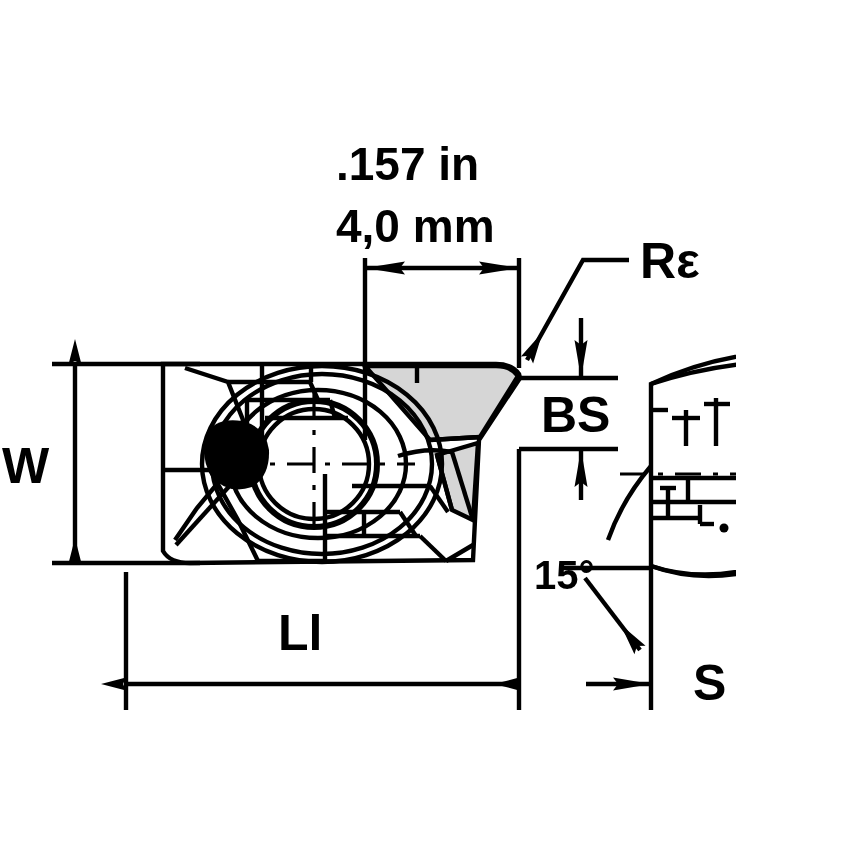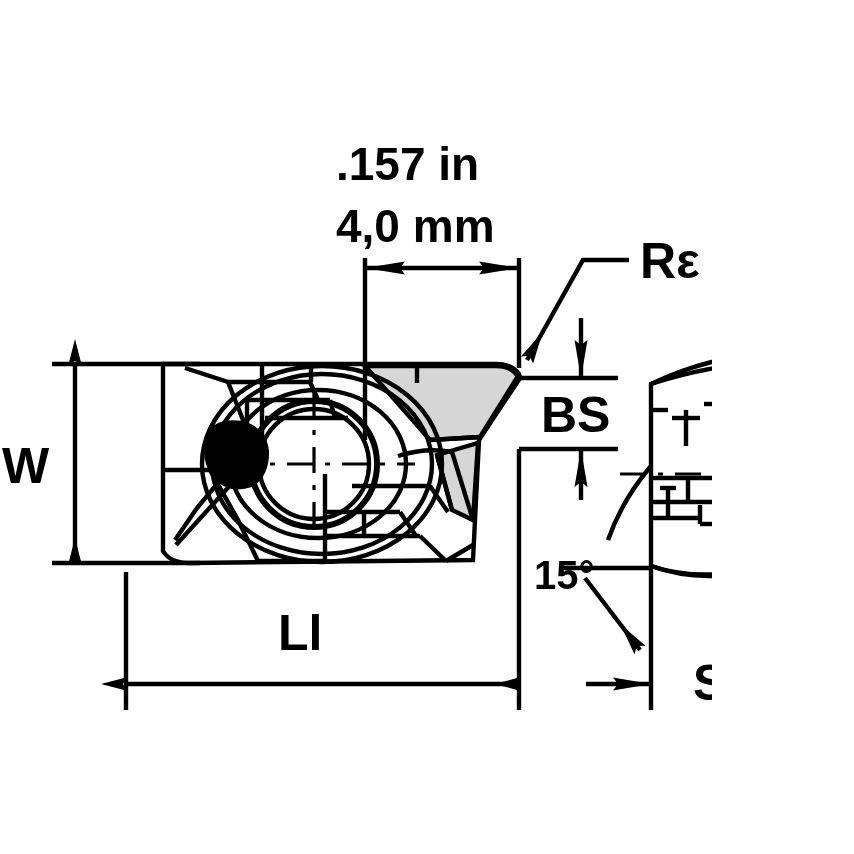--- a/index.html
+++ b/index.html
@@ -10,20 +10,21 @@
   }
   body {
     font-family: "Liberation Sans", sans-serif;
   }
   #stage {
     position: relative;
     width: 712px;
     height: 854px;
     background: #ffffff;
     overflow: hidden;
+    padding-left: 24px;
   }
   #drawing {
     position: absolute;
     top: 0;
     left: 0;
     width: 854px;
     height: 854px;
   }
   .dim-text {
     font-family: "Liberation Sans", sans-serif;

